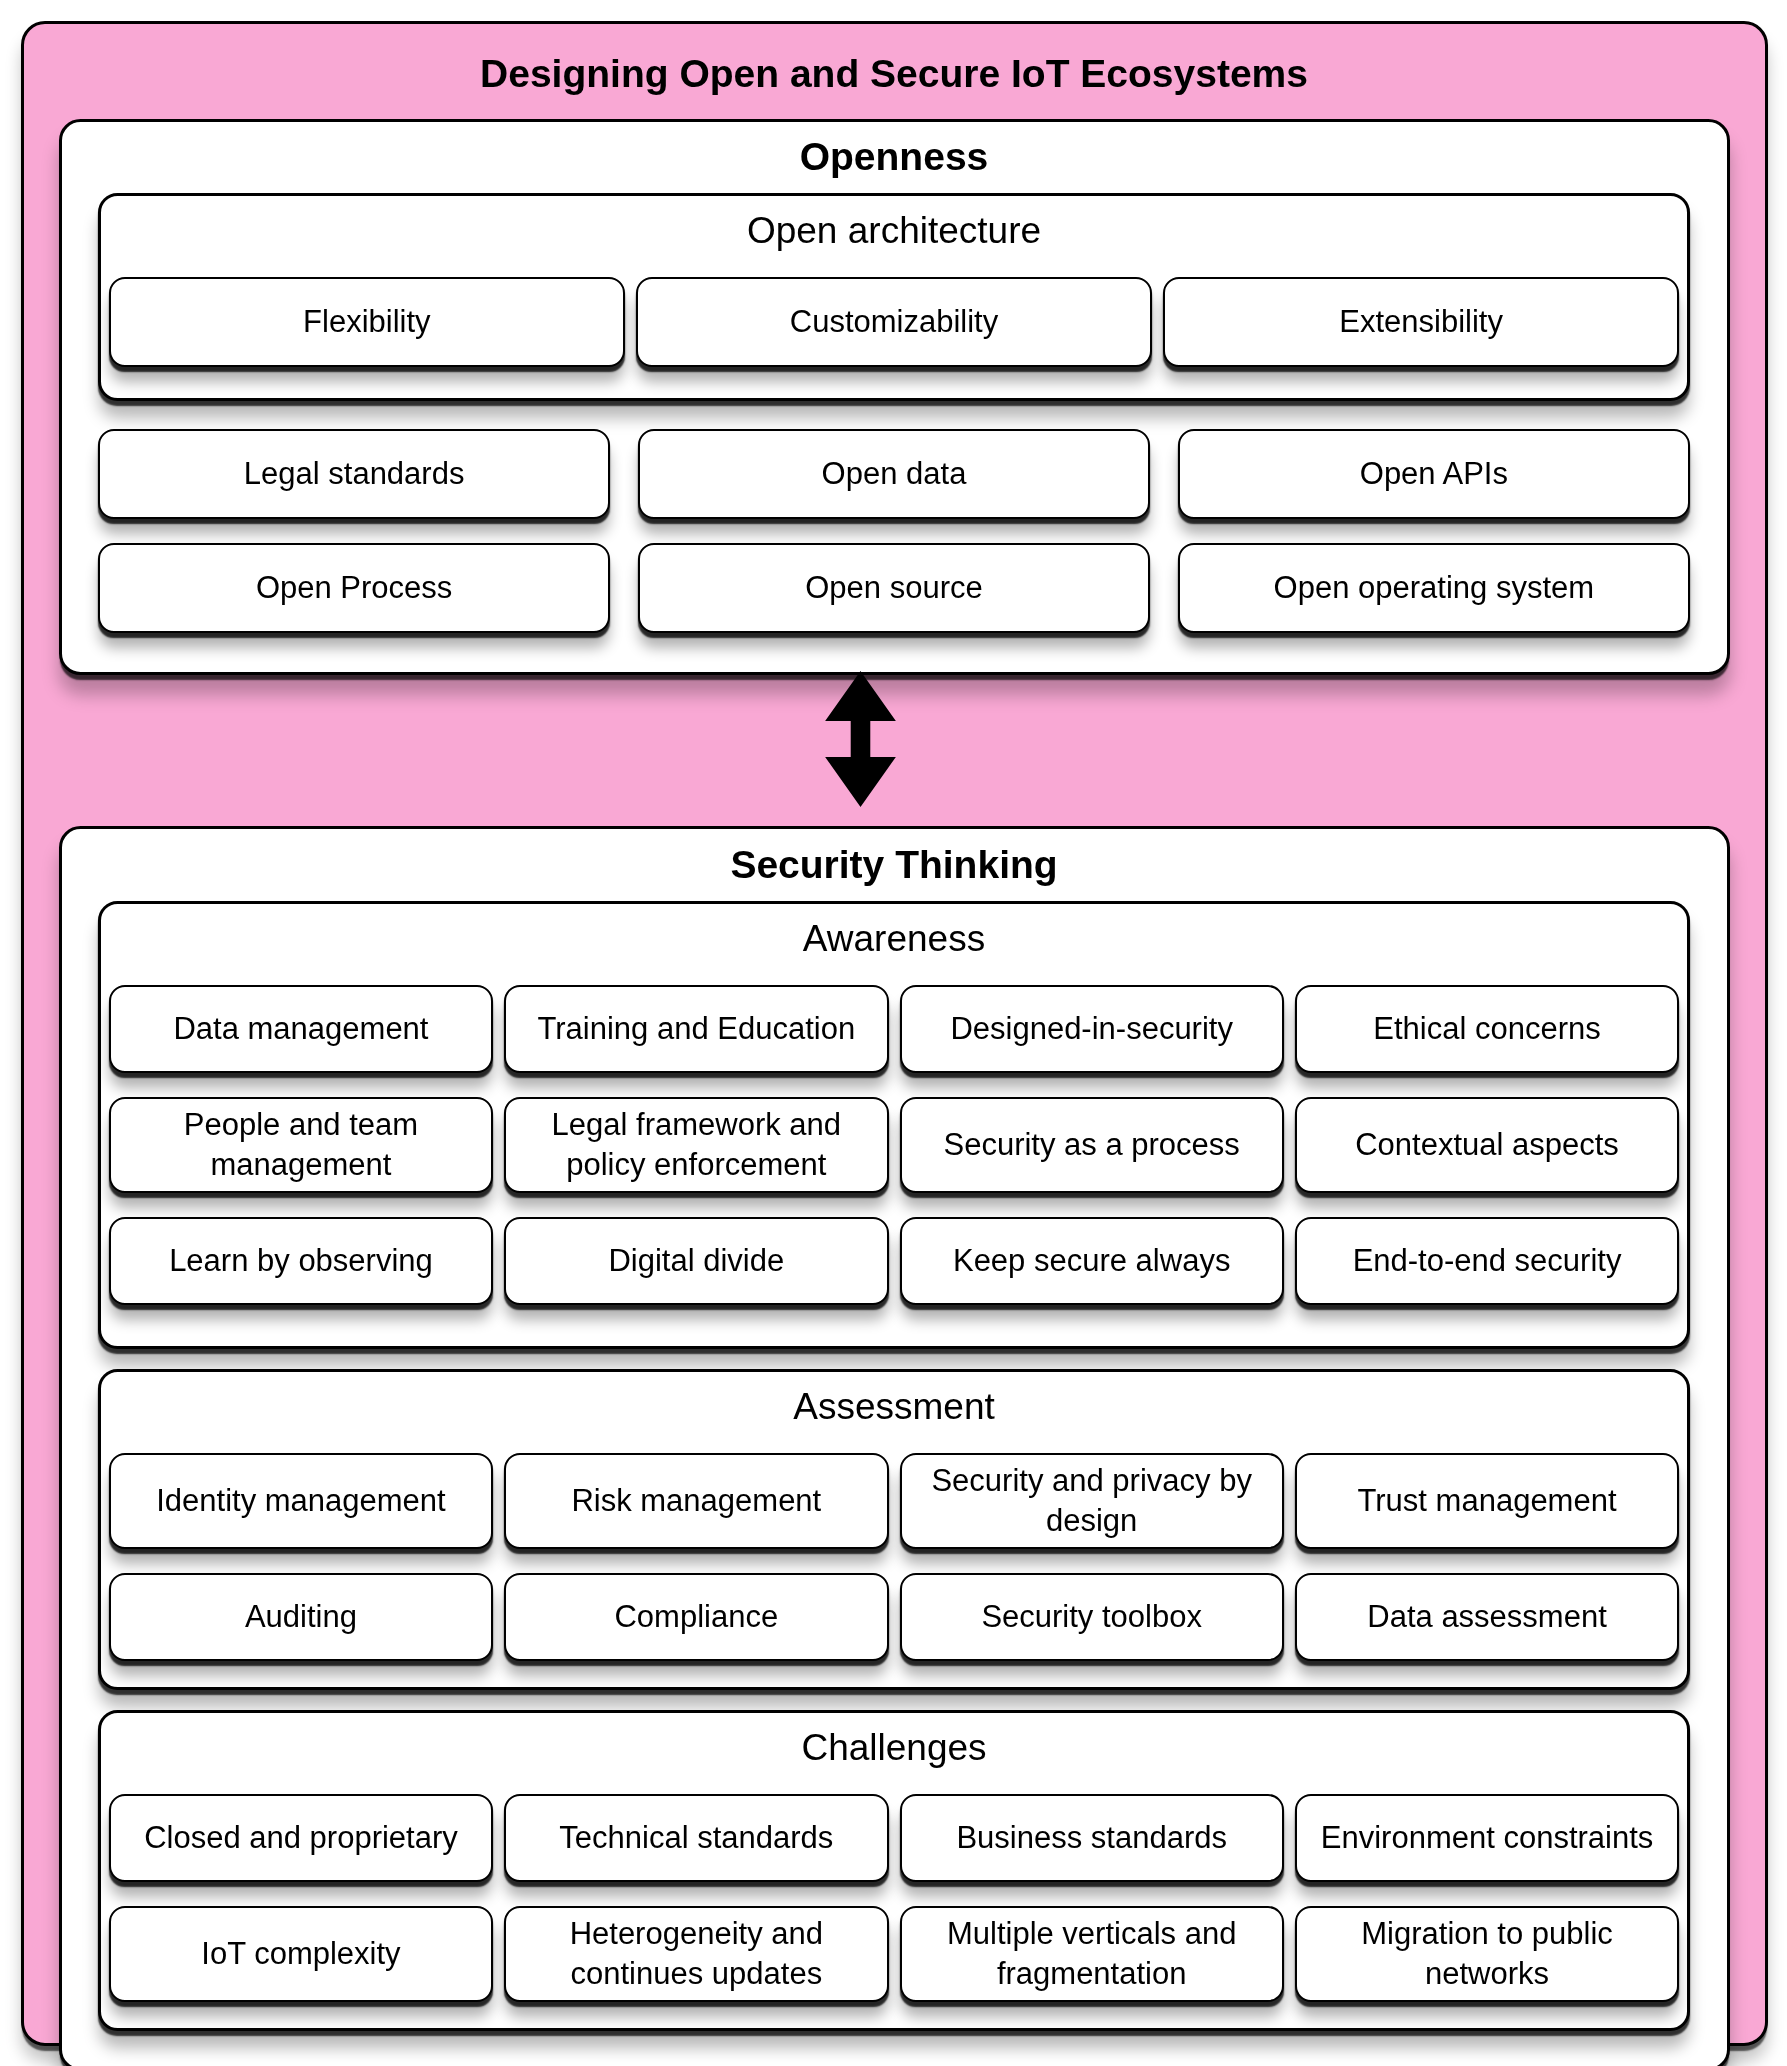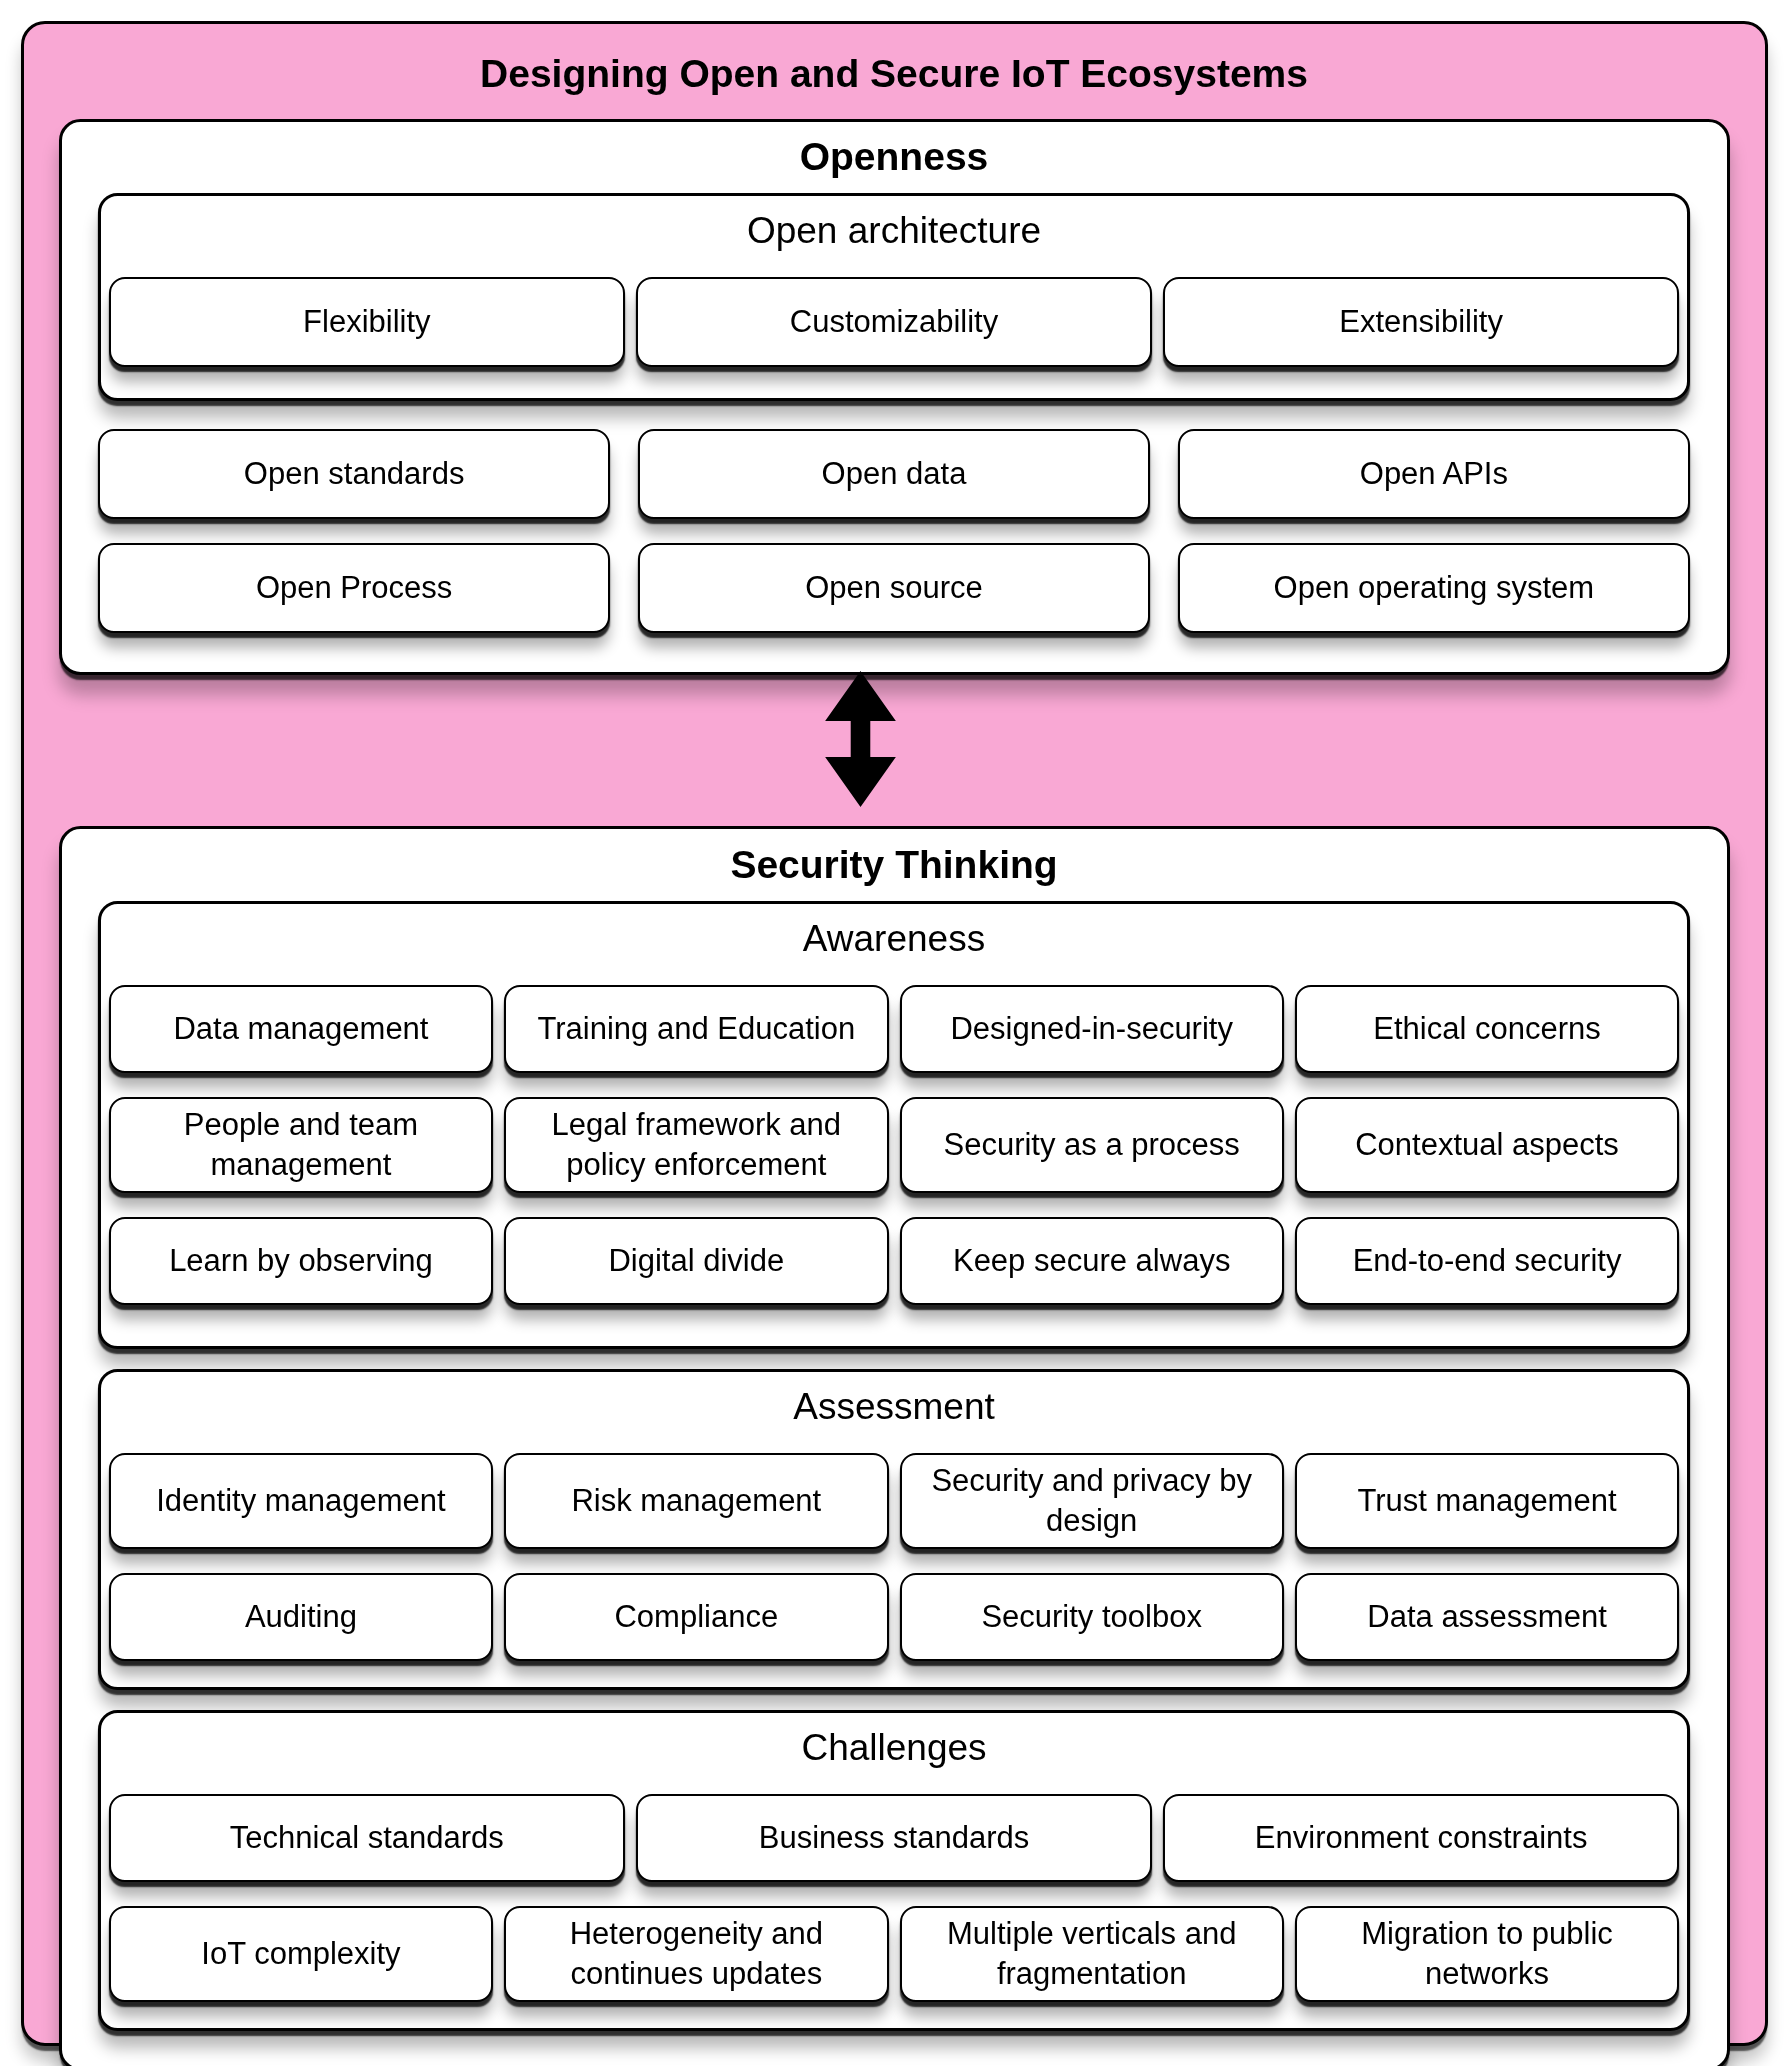--- a/index.html
+++ b/index.html
@@ -105,21 +105,21 @@
     <div class="subpanel">
       <div class="group-label">Open architecture</div>
       <div class="row no-top">
         <div class="node">Flexibility</div>
         <div class="node">Customizability</div>
         <div class="node">Extensibility</div>
       </div>
     </div>
 
     <div class="row free-row">
-      <div class="node">Open standards</div>
+      <div class="node">Legal standards</div>
       <div class="node">Open data</div>
       <div class="node">Open APIs</div>
     </div>
     <div class="row free-row">
       <div class="node">Open Process</div>
       <div class="node">Open source</div>
       <div class="node">Open operating system</div>
     </div>
   </section>
 
@@ -166,20 +166,21 @@
         <div class="node">Auditing</div>
         <div class="node">Compliance</div>
         <div class="node">Security toolbox</div>
         <div class="node">Data assessment</div>
       </div>
     </div>
 
     <div class="subpanel sec-subpanel">
       <div class="group-label">Challenges</div>
       <div class="row no-top">
+        <div class="node">Closed and proprietary</div>
         <div class="node">Technical standards</div>
         <div class="node">Business standards</div>
         <div class="node">Environment constraints</div>
       </div>
       <div class="row">
         <div class="node">IoT complexity</div>
         <div class="node">Heterogeneity and continues updates</div>
         <div class="node">Multiple verticals and fragmentation</div>
         <div class="node">Migration to public networks</div>
       </div>

